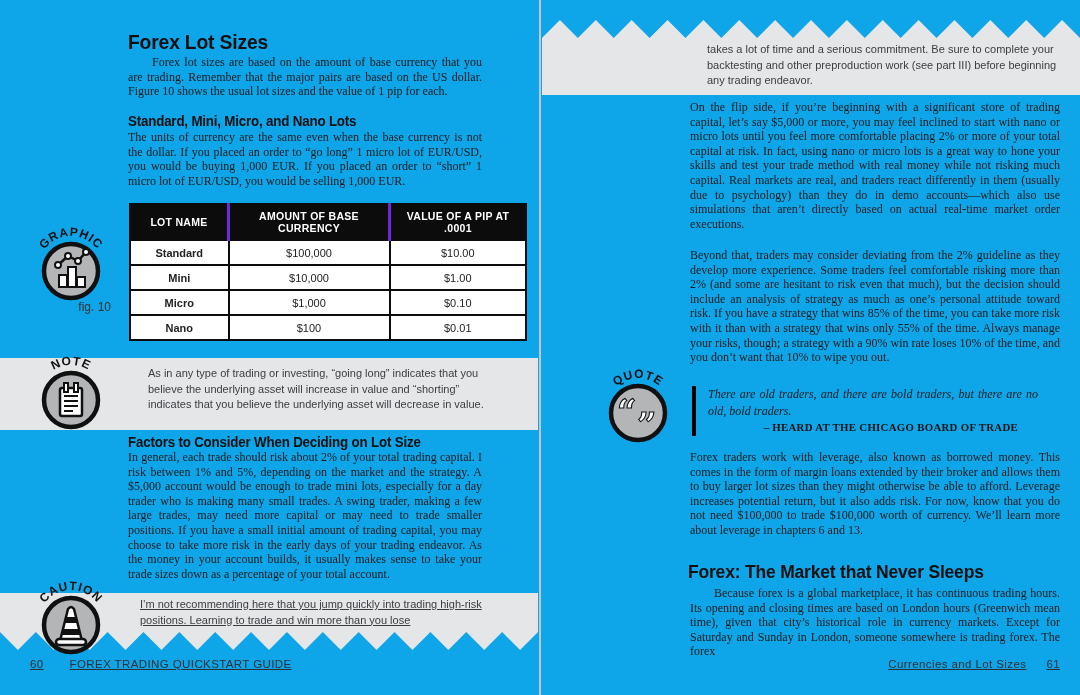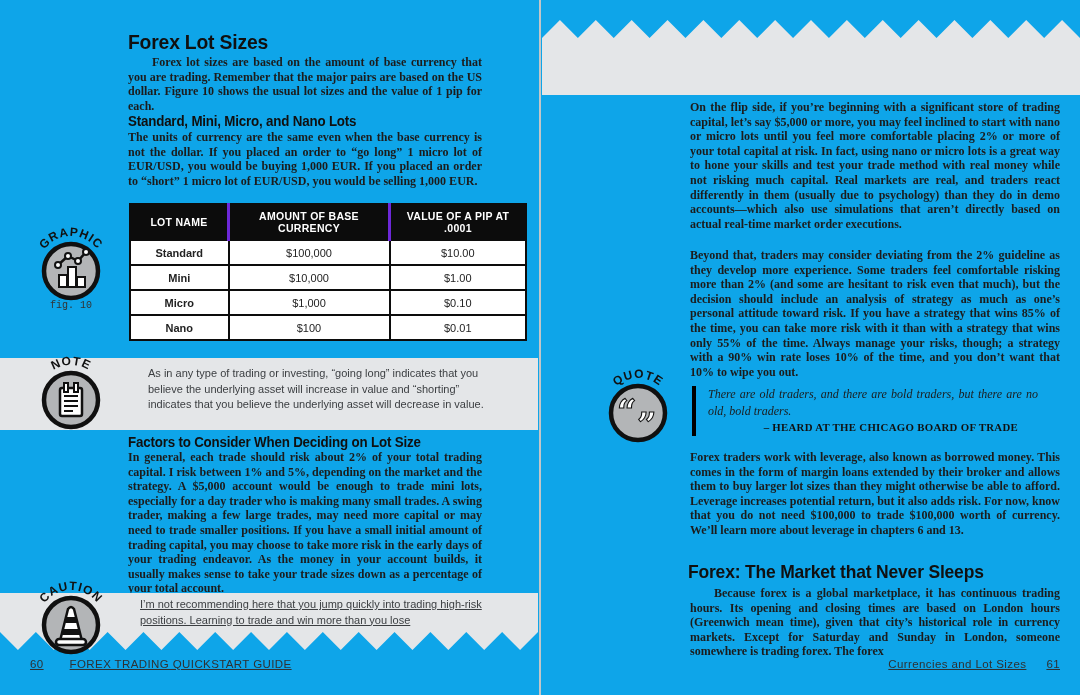--- a/index.html
+++ b/index.html
@@ -17,21 +17,21 @@
     font-family:"Liberation Sans", sans-serif; font-weight:bold; color:#101010;
     transform:scaleX(.92); transform-origin:left top; white-space:nowrap; letter-spacing:-0.2px;
   }
   .h1 { font-size:21px; }
   .h2 { font-size:14.5px; }
   .h1b { font-size:19px; }
 
   
   .serif {
     font-family:"Liberation Serif", serif; font-size:12px; line-height:14.6px;
-    color:#1c1c1c; text-align:justify;font-weight:bold;
+    color:#1c1c1c; text-align:justify;
   }
   .ti { text-indent:24px; }
 
   
   .band { background:#e4e6e8; }
   .bandtext {
     font-family:"Liberation Sans", sans-serif; font-size:11px; line-height:15.5px;
     color:#3b3e41;
   }
 
@@ -48,21 +48,21 @@
   table.lot th + th { border-left:3px solid #6d28d9; }
   table.lot td { font-size:11px; color:#222; height:21px; background:#fff; }
   td.lotname { font-weight:bold; }
   .c1 { width:84px; } .c2 { width:146px; } .c3 { width:122px; }
 
   
   .badge-svg text.arc {
     font-family:"Liberation Sans", sans-serif; font-size:12px; font-weight:bold;
     letter-spacing:1px; fill:#111; text-anchor:middle;
   }
-  .figcap { font-size:10px; color:#333; text-align:center; width:80px;font-family:Liberation Mono, monospace; }
+  .figcap { font-size:12px; color:#333; text-align:right; width:80px; }
 
   
   .qtext {
     font-family:"Liberation Serif", serif; font-style:italic; font-size:12px;
     line-height:16.5px; color:#1c1c1c; text-align:justify;
   }
   .qattr {
     font-family:"Liberation Serif", serif; font-weight:bold; font-size:10.8px;
     color:#111; text-align:right; letter-spacing:.3px;
   }
@@ -180,20 +180,21 @@
       <span class="pgnum">60</span><span class="gap-l">FOREX TRADING QUICKSTART GUIDE</span>
     </div>
   </div>
 
   <div class="abs" style="left:541px;top:0;width:539px;height:695px;">
 
     <svg class="abs" style="left:1px;top:20px;" width="538" height="18" viewBox="0 0 540 18" preserveAspectRatio="none">
       <path fill="#e4e6e8" d="M0,18 L18,0 L36,18 L54,0 L72,18 L90,0 L108,18 L126,0 L144,18 L162,0 L180,18 L198,0 L216,18 L234,0 L252,18 L270,0 L288,18 L306,0 L324,18 L342,0 L360,18 L378,0 L396,18 L414,0 L432,18 L450,0 L468,18 L486,0 L504,18 L522,0 L540,18 Z"></path>
     </svg>
     <div class="abs band" style="left:1px;top:38px;width:538px;height:57px;"></div>
+    <div class="abs bandtext" style="left:166px;top:42px;width:352px;">takes a lot of time and a serious commitment. Be sure to complete your backtesting and other preproduction work (see part III) before beginning any trading endeavor.</div>
 
     <div class="abs serif" style="left:149px;top:100px;width:370px;">On the flip side, if you’re beginning with a significant store of trading capital, let’s say $5,000 or more, you may feel inclined to start with nano or micro lots until you feel more comfortable placing 2% or more of your total capital at risk. In fact, using nano or micro lots is a great way to hone your skills and test your trade method with real money while not risking much capital. Real markets are real, and traders react differently in them (usually due to psychology) than they do in demo accounts—which also use simulations that aren’t directly based on actual real-time market order executions.</div>
 
     <div class="abs serif" style="left:149px;top:248px;width:370px;">Beyond that, traders may consider deviating from the 2% guideline as they develop more experience. Some traders feel comfortable risking more than 2% (and some are hesitant to risk even that much), but the decision should include an analysis of strategy as much as one’s personal attitude toward risk. If you have a strategy that wins 85% of the time, you can take more risk with it than with a strategy that wins only 55% of the time. Always manage your risks, though; a strategy with a 90% win rate loses 10% of the time, and you don’t want that 10% to wipe you out.</div>
 
     <svg class="abs badge-svg" style="left:57px;top:351px;" width="80" height="96" viewBox="0 0 80 96">
       <defs>
           <path id="arc-quote" d="M 7,60 A 33,33 0 0 1 73,60"></path>
         </defs>
       <text class="arc"><textPath href="#arc-quote" startOffset="50%">QUOTE</textPath></text>

